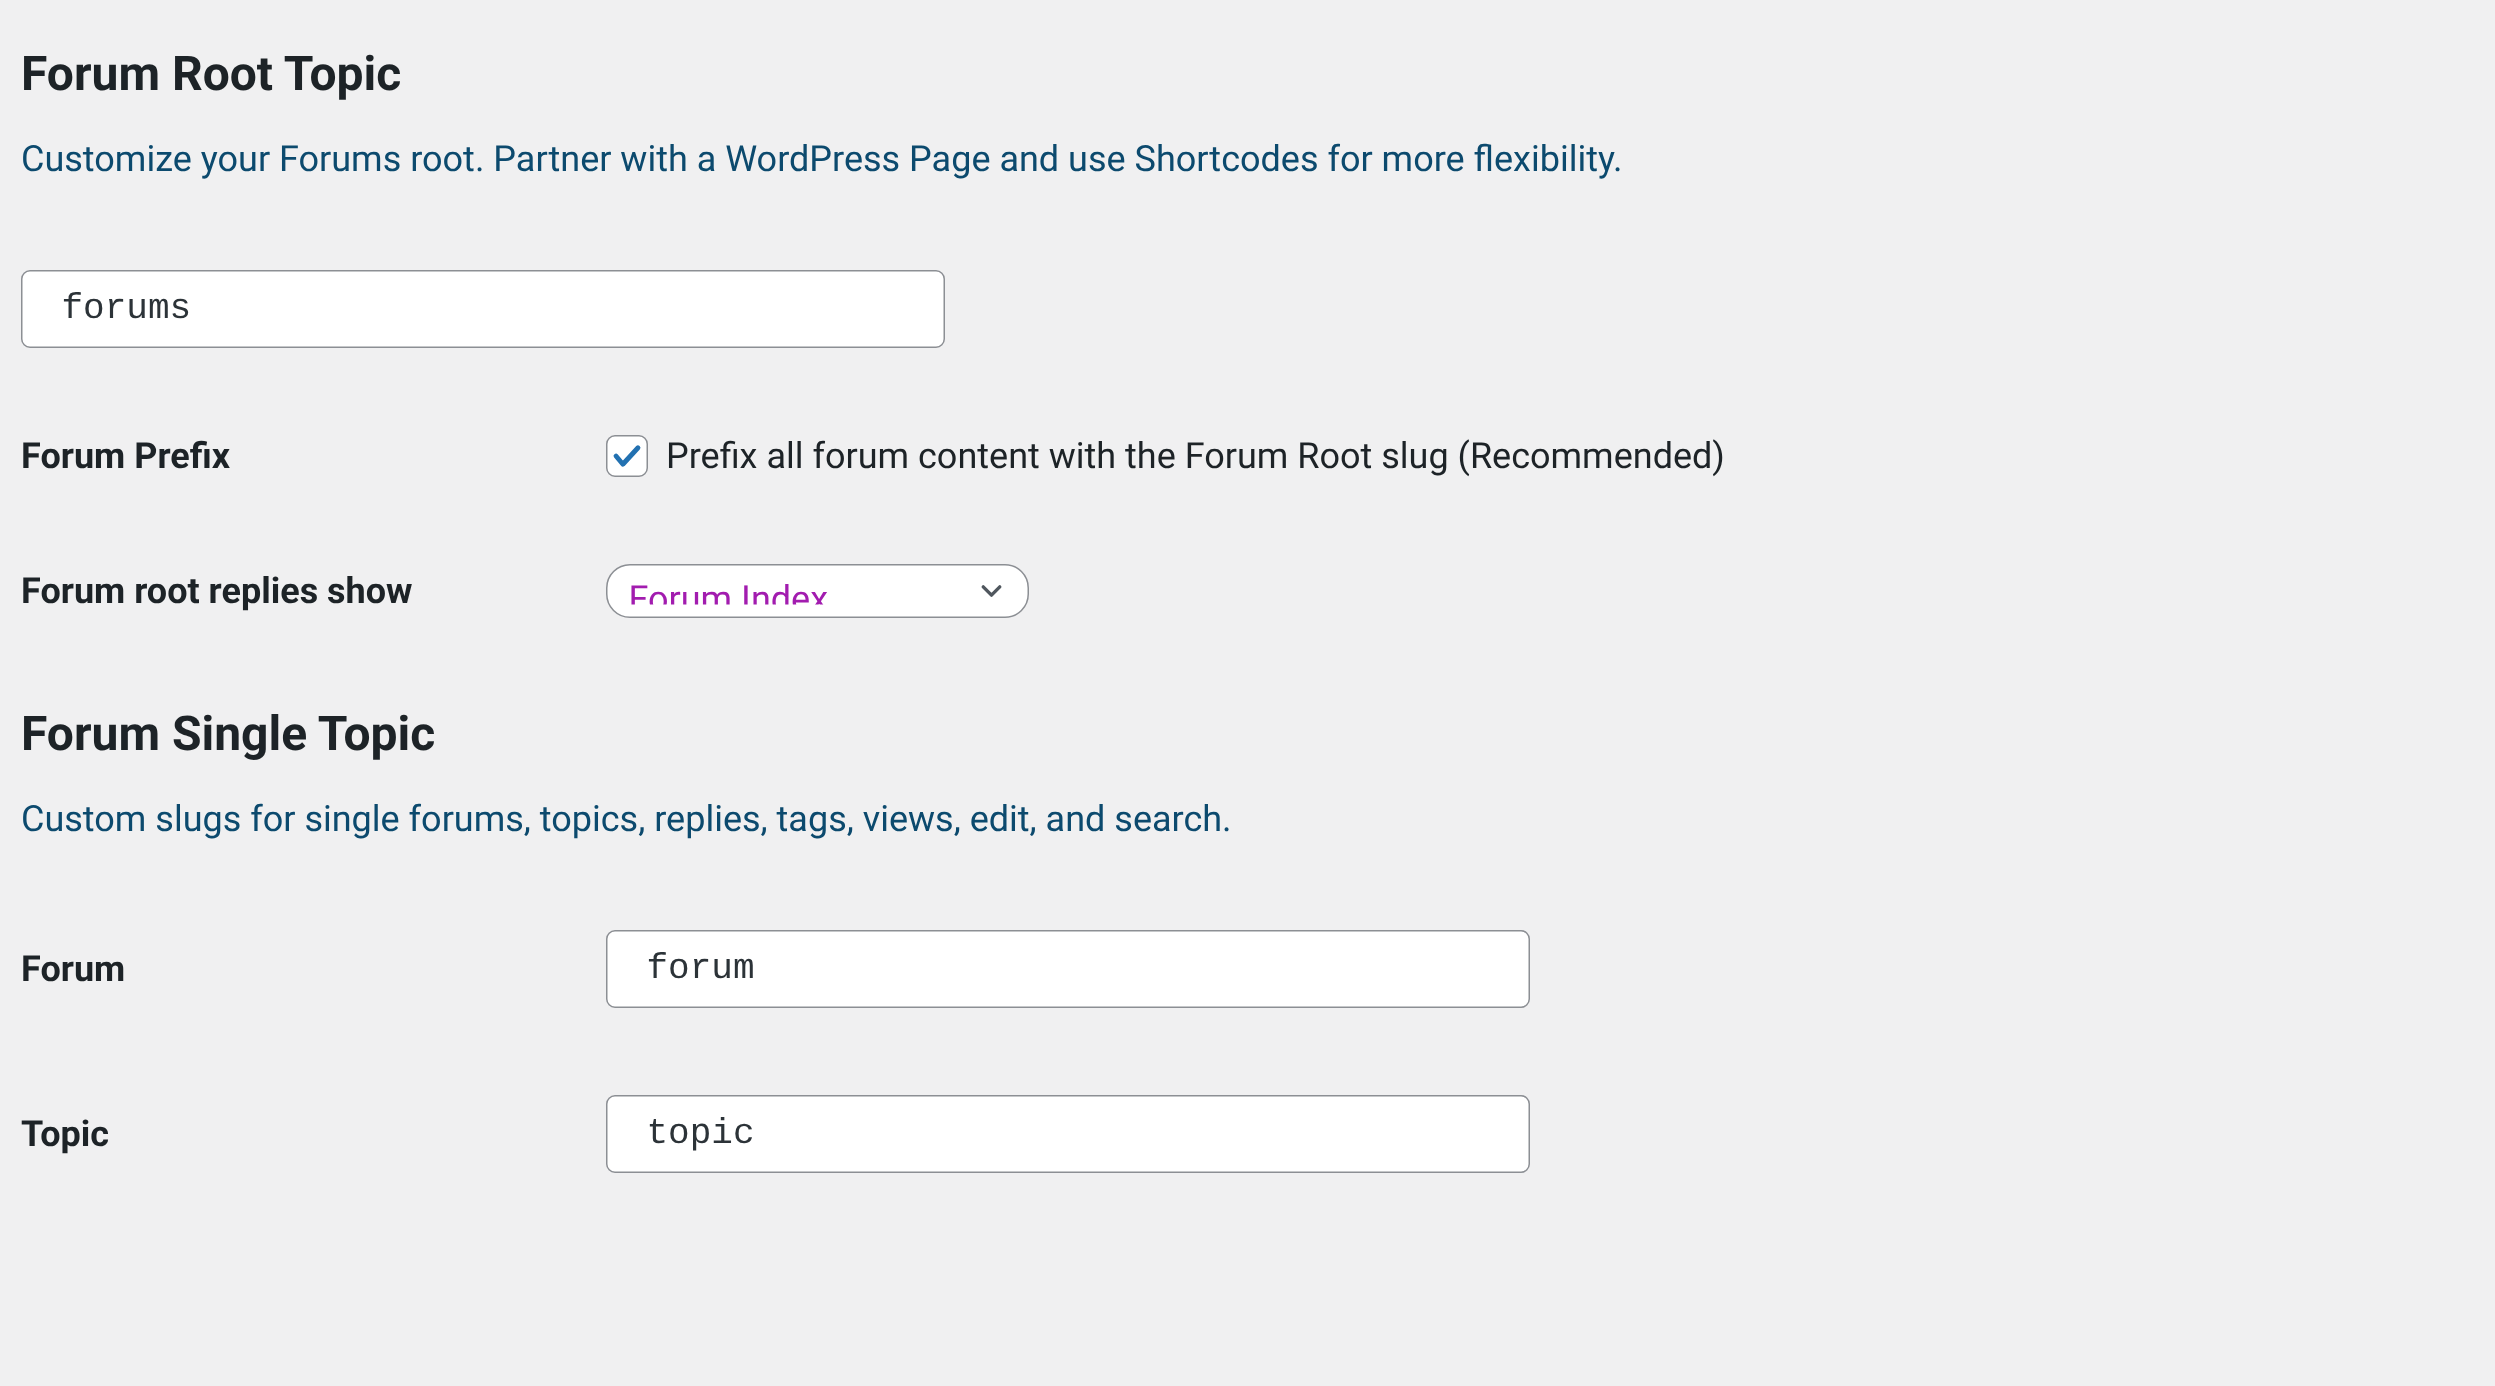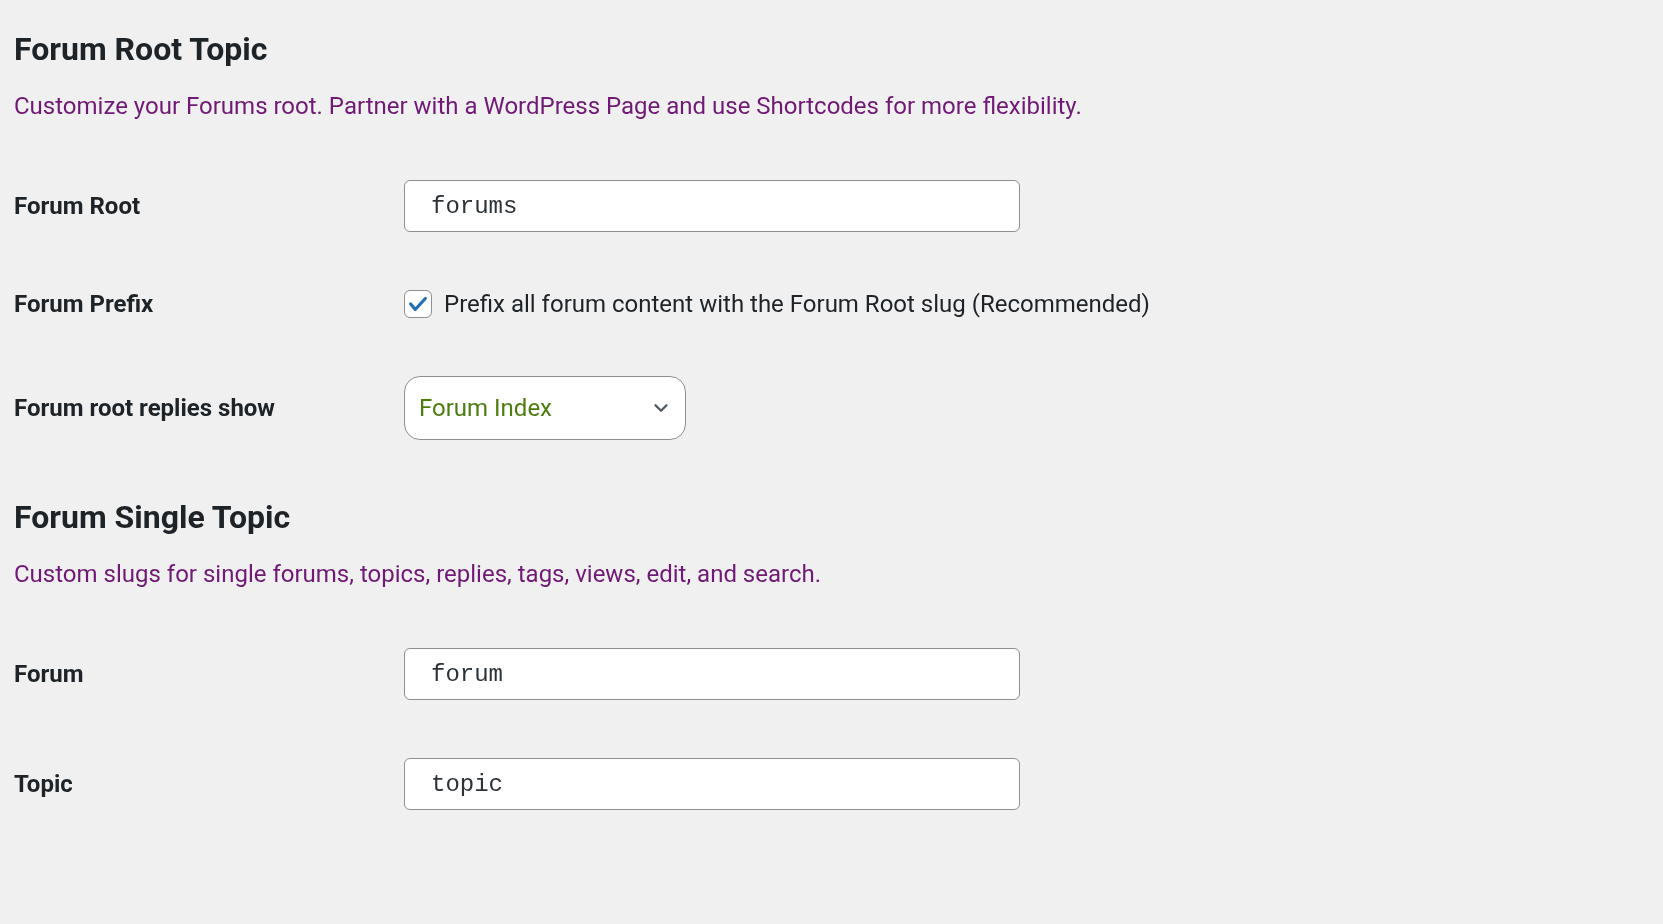--- a/index.html
+++ b/index.html
@@ -16,21 +16,21 @@
     }
     h2 {
       font-size: 32px;
       font-weight: 700;
       color: #1d2327;
       margin-top: 20px;
       margin-bottom: 24px;
     }
     .description {
       font-size: 24px;
-      color: #701a75;
+      color: #0c4a6e;
       margin-bottom: 60px;
       font-weight: 400;
     }
     .form-row {
       display: flex;
       align-items: center;
       margin-bottom: 58px;
     }
     .form-label {
       width: 390px;
@@ -85,23 +85,23 @@
       position: relative;
       display: inline-block;
     }
     .select {
       font-family: -apple-system, BlinkMacSystemFont, "Segoe UI", Roboto, Helvetica, Arial, sans-serif;
       font-size: 24px;
       padding: 8px 50px 8px 14px;
       border: 1px solid #8c8f94;
       border-radius: 16px;
       background: #fff;
-      color: #4d7c0f;
+      color: #a21caf;
       width: 282px;
-      height: 64px;
+      height: 36px;
       appearance: none;
       -webkit-appearance: none;
       cursor: pointer;
     }
     .select-chevron {
       position: absolute;
       right: 14px;
       top: 50%;
       transform: translateY(-50%);
       pointer-events: none;
@@ -113,21 +113,20 @@
     }
   </style>
 </head>
 <body>
 
 <div class="section">
   <h2>Forum Root Topic</h2>
   <p class="description">Customize your Forums root. Partner with a WordPress Page and use Shortcodes for more flexibility.</p>
 
   <div class="form-row">
-    <div class="form-label">Forum Root</div>
     <div class="form-control">
       <input type="text" value="forums" style="">
     </div>
   </div>
 
   <div class="form-row">
     <div class="form-label">Forum Prefix</div>
     <div class="form-control">
       <label class="checkbox-wrapper">
         <span class="checkbox">

